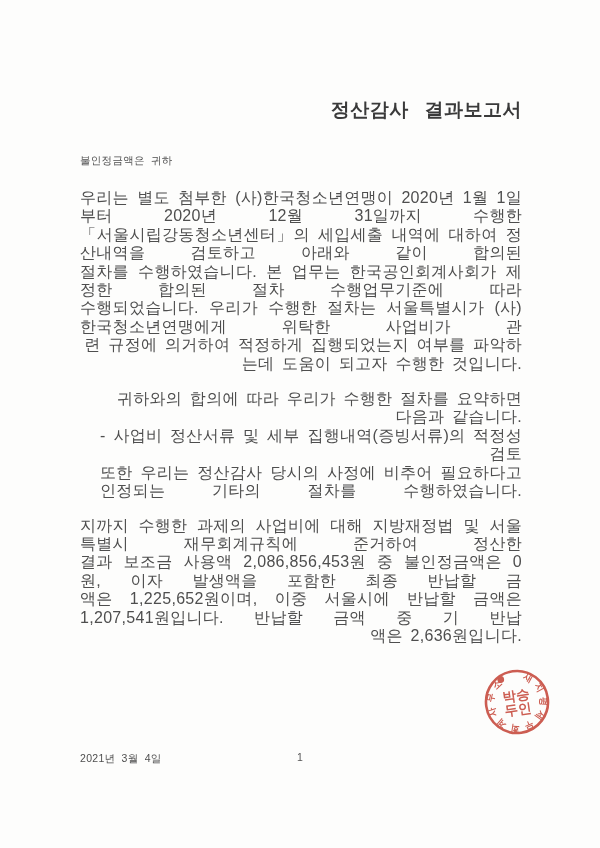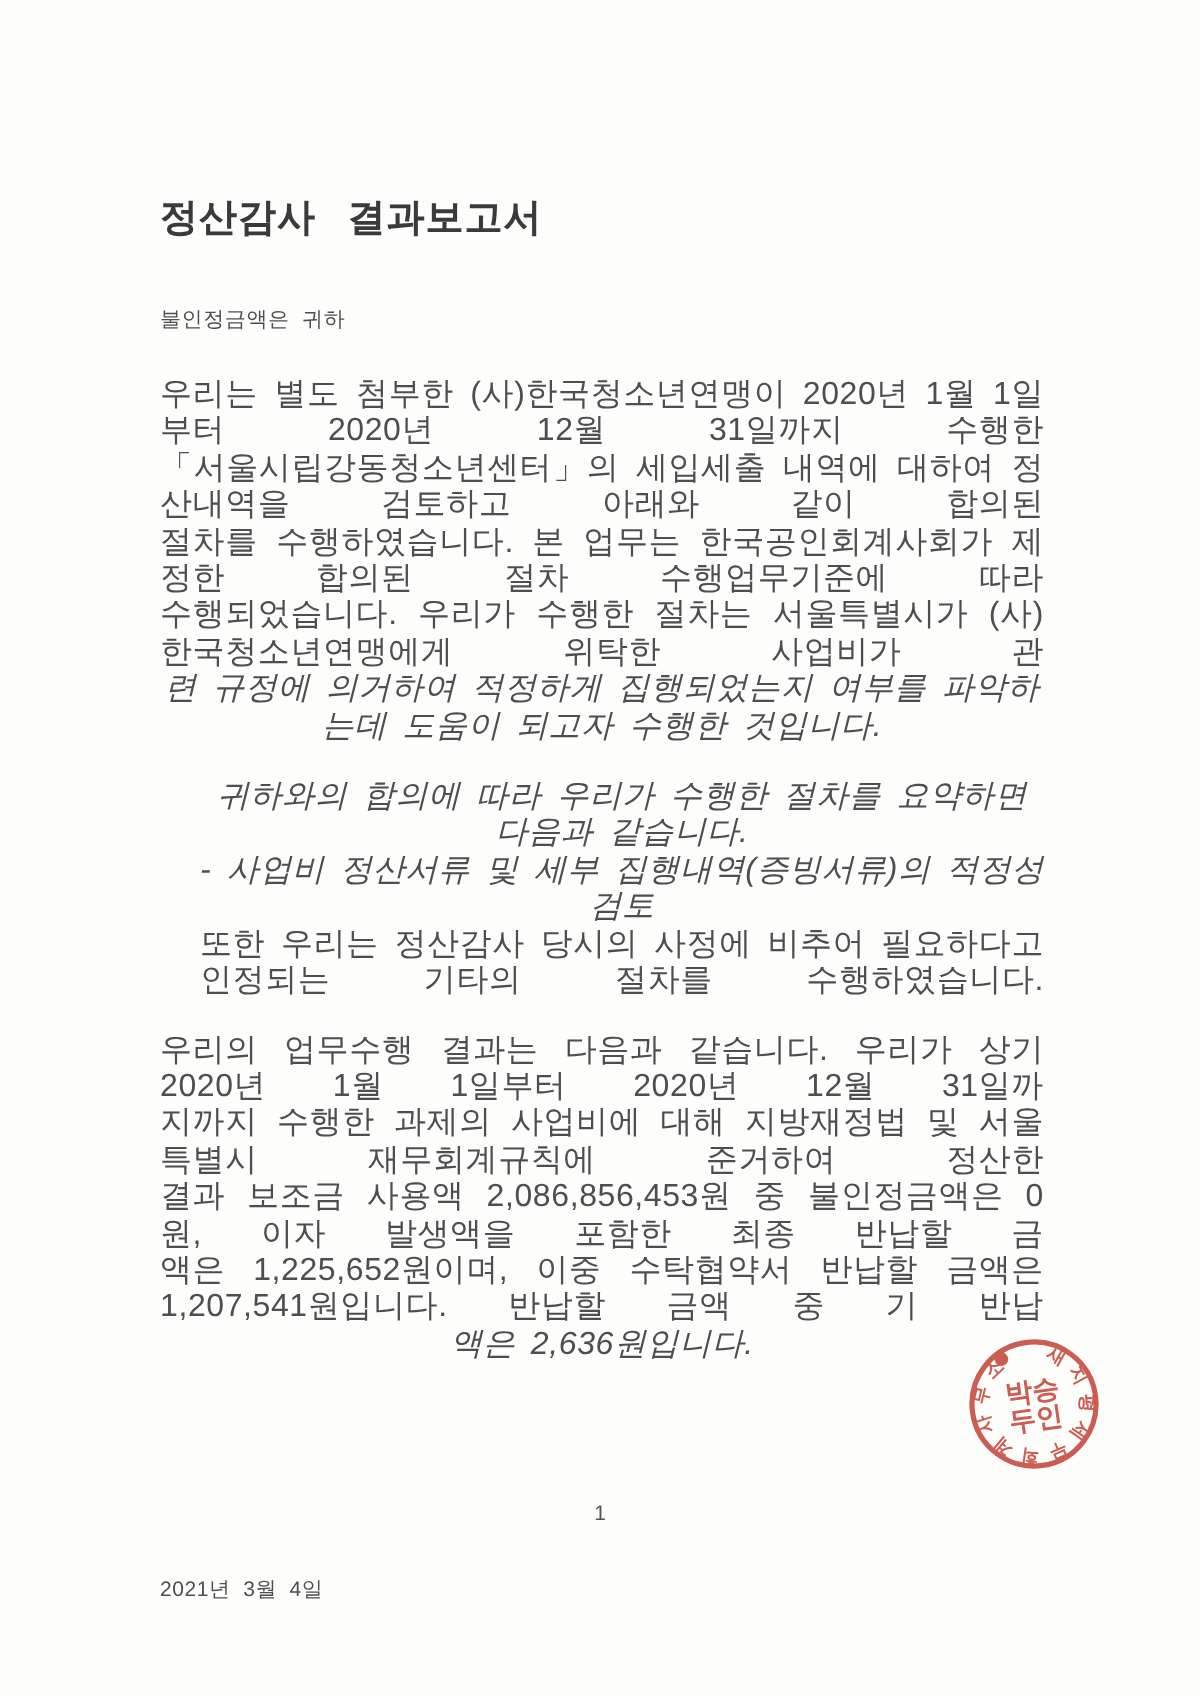--- a/index.html
+++ b/index.html
@@ -6,28 +6,28 @@
   .page {
     width: 600px; height: 848px; position: relative; overflow: hidden;
     background: #fdfdfc;
     font-family: "Liberation Sans", "DejaVu Sans", sans-serif;
     color: #4e4e4e;
     box-shadow: 0 0 4px rgba(0,0,0,.2);
   }
   .content { padding: 97px 78px 0 80px; }
   .doc-title {
     margin: 0; font-size: 19px; font-weight: bold; color: #3a3a3a;
-    text-align: left; line-height: 26px; word-spacing: 10px; letter-spacing: 0.5px;
+    text-align: right; line-height: 26px; word-spacing: 10px; letter-spacing: 0.5px;
   }
   .recipient { margin-top: 30px; font-size: 10.5px; line-height: 15px; letter-spacing: 0.3px; word-spacing: 3px; }
   .para { margin-top: 21px; font-size: 16px; line-height: 18.4px; letter-spacing: 0.3px; word-spacing: 3px; }
   .para-2 { margin-top: 17px; margin-left: 20px; }
   .para-3 { margin-top: 16px; }
   .line { text-align: justify; text-align-last: justify; }
-  .line.left { text-align: center; text-align-last: auto; font-style: italic; }
+  .line.left { text-align: right; text-align-last: auto; }
   .doc-date { margin-top: 106px; font-size: 10.5px; line-height: 15px; letter-spacing: 0.3px; word-spacing: 3px; }
   .page-number {
     position: absolute; top: 751px; left: 0; width: 100%;
     text-align: center; font-size: 10.5px; color: #555;
   }
   .seal {
     position: absolute; left: 482px; top: 666px; width: 70px; height: 72px;
     transform: rotate(-8deg); opacity: 0.88;
   }
 </style>
@@ -49,24 +49,23 @@
       <div class="line left">련 규정에 의거하여 적정하게 집행되었는지 여부를 파악하는데 도움이 되고자 수행한 것입니다.</div>
     </div>
 
     <div class="para para-2">
       <div class="line left">귀하와의 합의에 따라 우리가 수행한 절차를 요약하면 다음과 같습니다.</div>
       <div class="line left">- 사업비 정산서류 및 세부 집행내역(증빙서류)의 적정성 검토</div>
       <div class="line">또한 우리는 정산감사 당시의 사정에 비추어 필요하다고 인정되는 기타의 절차를 수행하였습니다.</div>
     </div>
 
     <div class="para para-3">
-      <div class="line">우리의 업무수행 결과는 다음과 같습니다. 우리가 상기 2020년 1월 1일부터 2020년 12월 31일까</div>
       <div class="line">지까지 수행한 과제의 사업비에 대해 지방재정법 및 서울특별시 재무회계규칙에 준거하여 정산한</div>
       <div class="line">결과 보조금 사용액 2,086,856,453원 중 불인정금액은 0원, 이자 발생액을 포함한 최종 반납할 금</div>
-      <div class="line">액은 1,225,652원이며, 이중 수탁협약서 반납할 금액은 1,207,541원입니다. 반납할 금액 중 기 반납</div>
+      <div class="line">액은 1,225,652원이며, 이중 서울시에 반납할 금액은 1,207,541원입니다. 반납할 금액 중 기 반납</div>
       <div class="line left">액은 2,636원입니다.</div>
     </div>
 
     <div class="doc-date">2021년 3월 4일</div>
 
   </div>
 
   <svg class="seal" viewBox="0 0 70 72" xmlns="http://www.w3.org/2000/svg">
     <defs>
       <path id="rimPath" d="M 35,12.5 a 23.5,23.5 0 1 1 -0.05,0" fill="none"></path>

